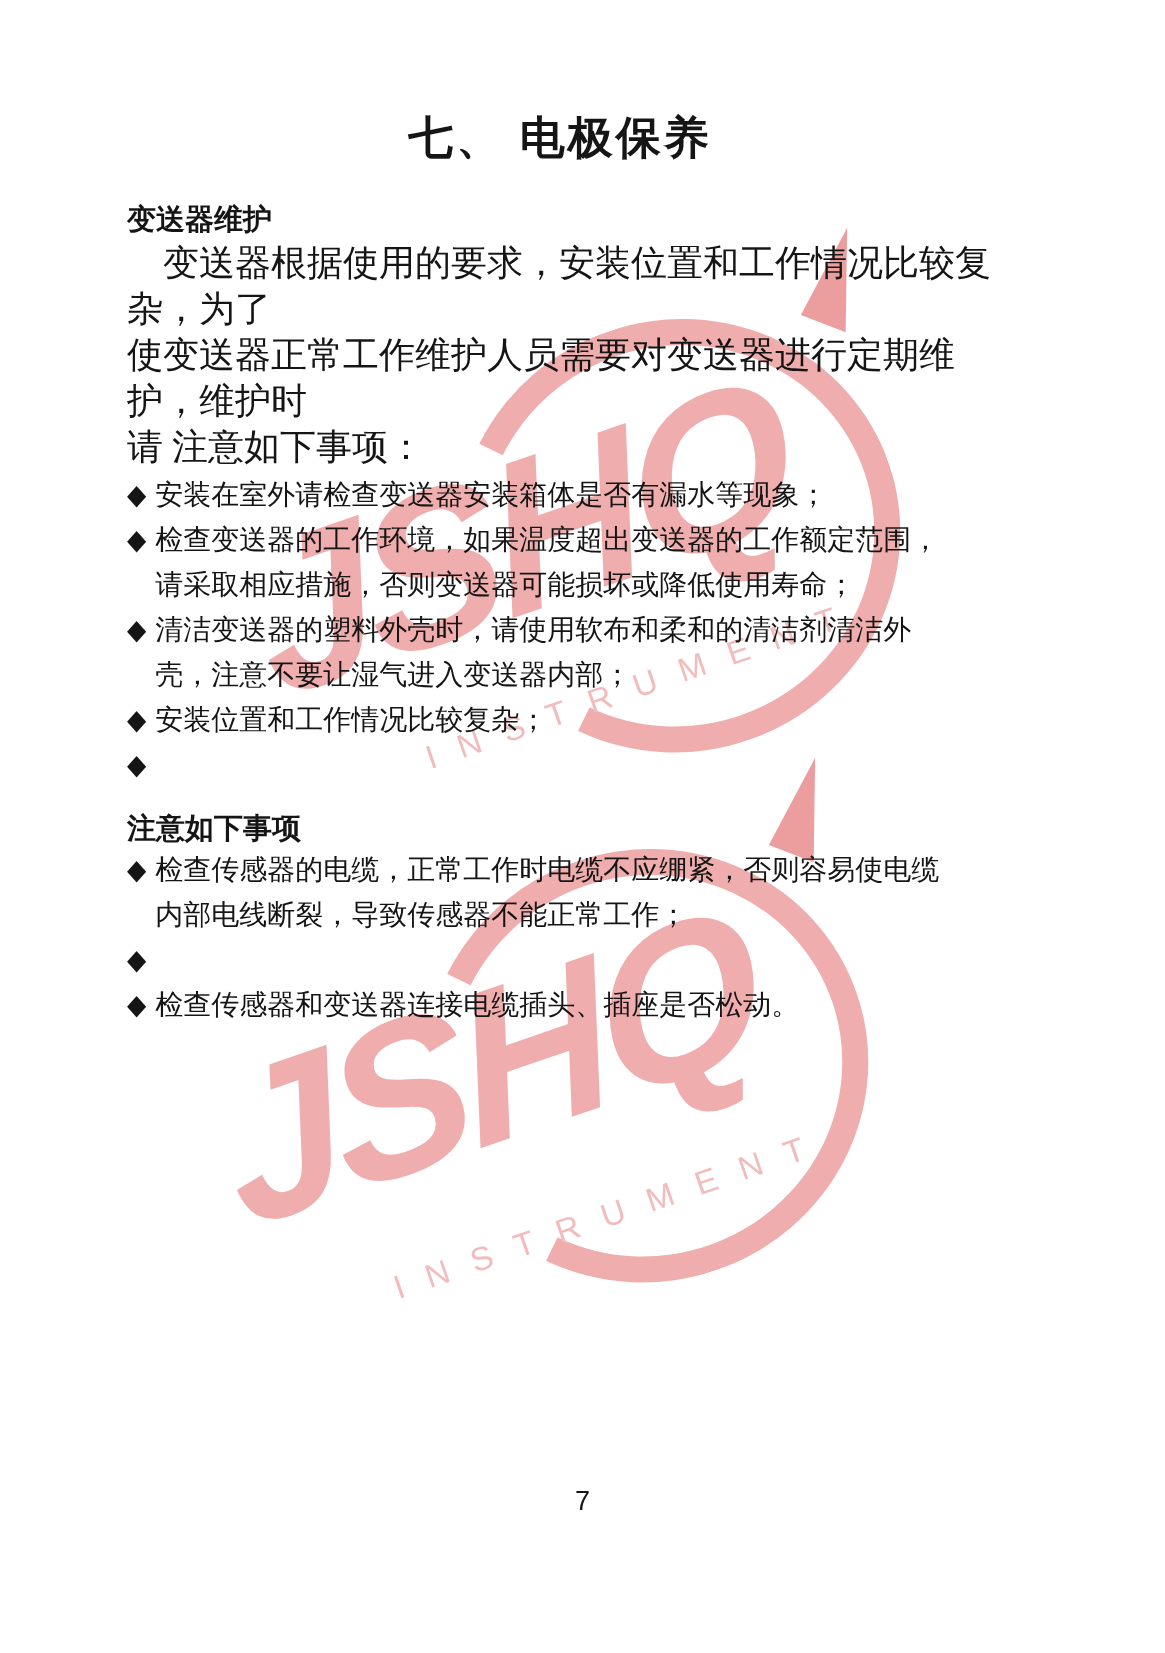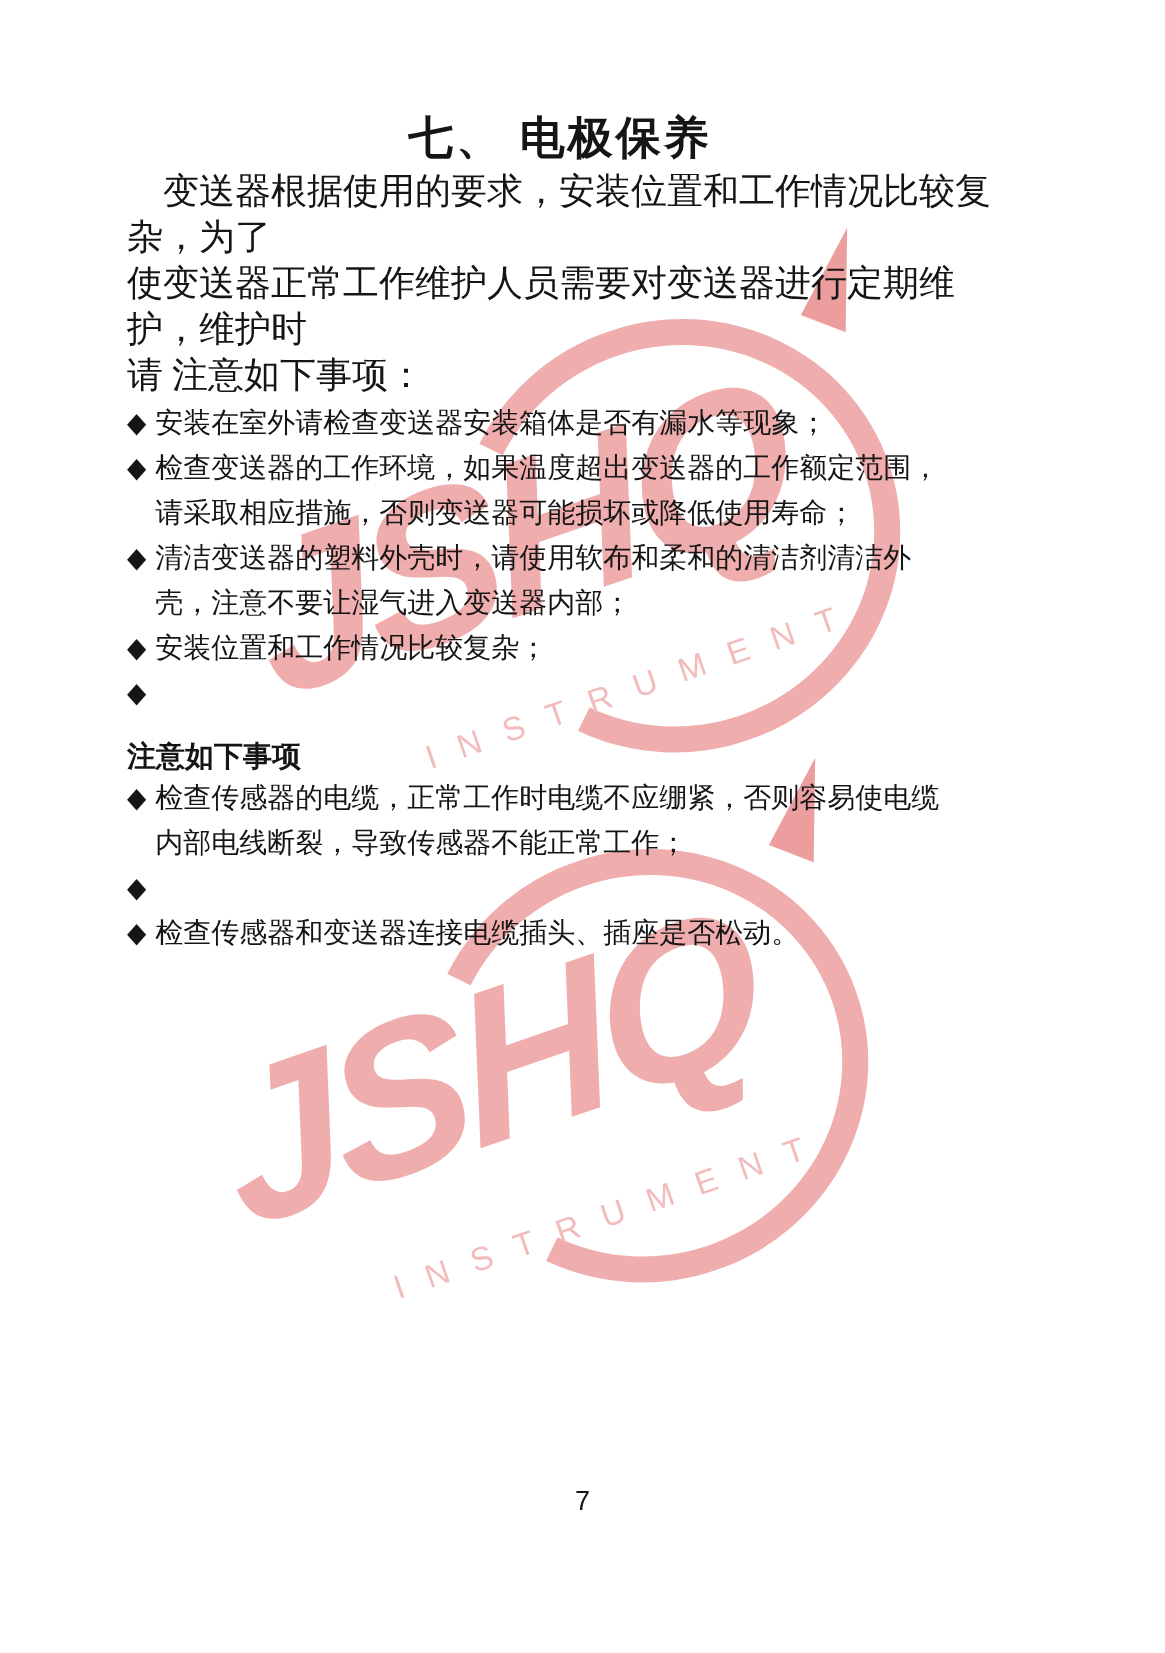--- a/index.html
+++ b/index.html
@@ -146,20 +146,21 @@
       <div class="wm-ellipse"></div>
       <div class="wm-tail"></div>
       <div class="wm-jshq">JSHQ</div>
       <div class="wm-sub">INSTRUMENT</div>
     </div>
   </div>
 
   <div class="content">
     <h1 class="title">七、 电极保养</h1>
 
+    <h2 class="heading heading-1">变送器维护</h2>
     <p class="intro">变送器根据使用的要求，安装位置和工作情况比较复杂，为了
 使变送器正常工作维护人员需要对变送器进行定期维护，维护时
 请 注意如下事项：</p>
     <div class="bullets">
       <div class="bullet">
         <span class="marker">◆</span>
         <span class="btext">安装在室外请检查变送器安装箱体是否有漏水等现象；</span>
       </div>
       <div class="bullet">
         <span class="marker">◆</span>

